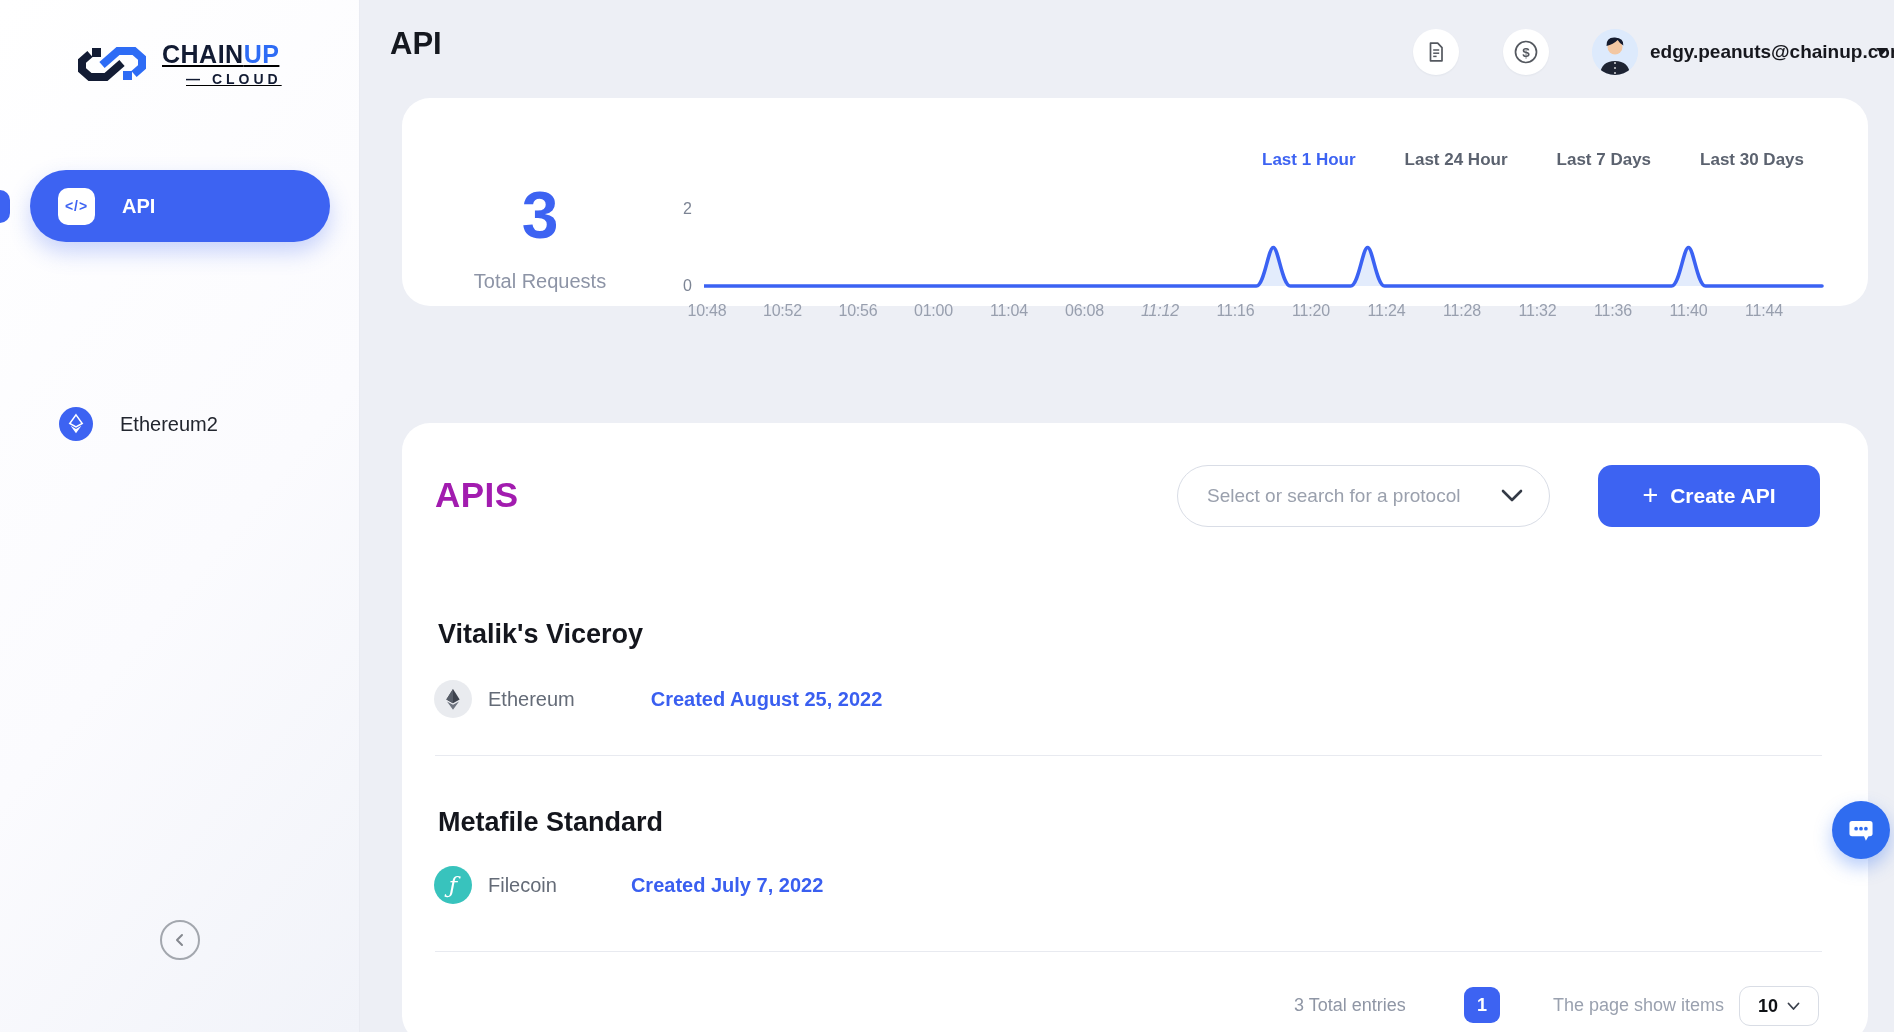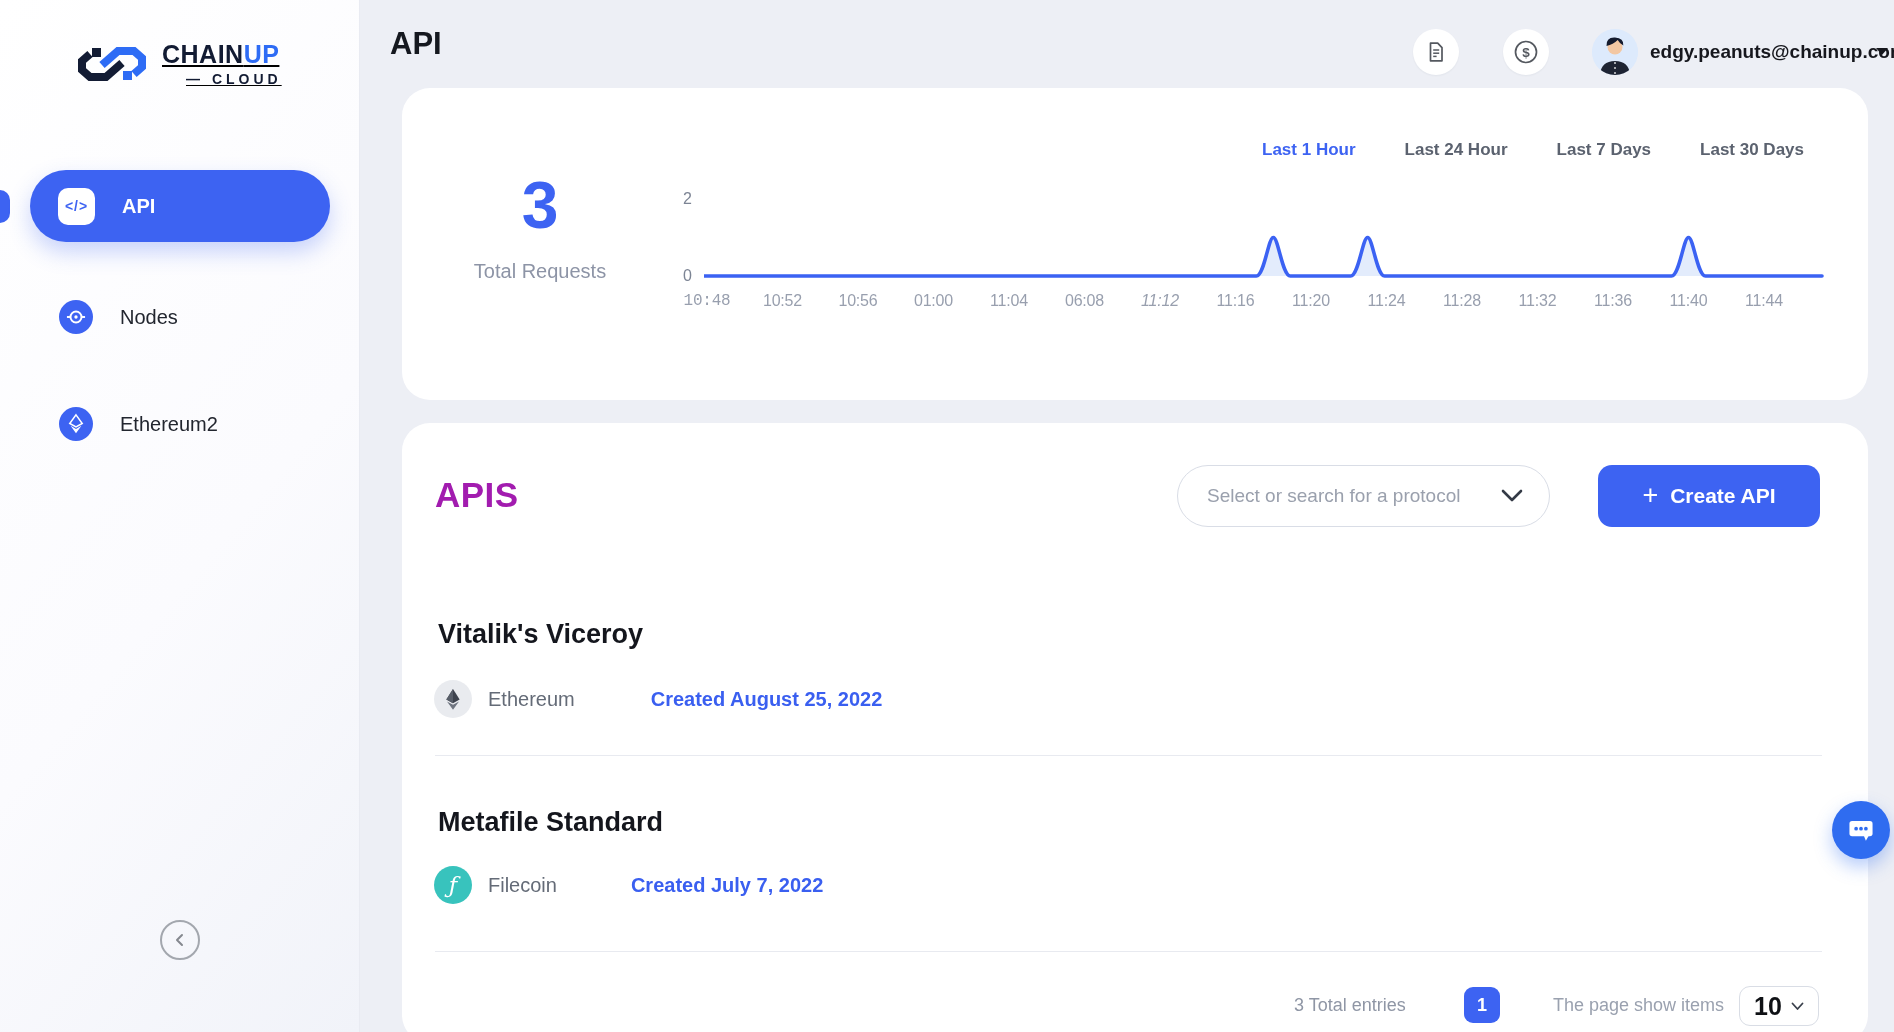--- a/index.html
+++ b/index.html
@@ -44,21 +44,21 @@
   .hdr-doc { left:1413px; } .hdr-billing { left:1503px; }
   .avatar { position:absolute; left:1592px; top:29px; width:46px; height:46px; border-radius:50%;
             background:#ddeafc; overflow:hidden; cursor:pointer; }
   .account-email { position:absolute; left:1650px; top:41px; font-size:19px; font-weight:600; color:#16171d; cursor:pointer; }
   .email-caret { position:absolute; left:1876px; top:48px; width:0; height:0;
                  border-left:6px solid transparent; border-right:6px solid transparent;
                  border-top:7px solid #16171d; cursor:pointer; }
 
   
   .card { position:absolute; left:402px; background:#ffffff; border-radius:28px; }
-  .card-chart { top:88px; width:1466px; height:312px; }
+  .card-chart { top:98px; width:1466px; height:208px; }
   .tabs { position:absolute; top:52px; right:64px; display:flex; gap:49px; }
   .tab { font-size:17px; font-weight:600; color:#5b626f; cursor:pointer; white-space:nowrap; }
   .tab.active { color:#3d63f2; }
   .stat { position:absolute; left:36px; top:84px; width:204px; text-align:center; }
   .stat-value { font-size:66px; font-weight:800; color:#3d63f2; line-height:1; }
   .stat-label { margin-top:22px; font-size:20px; color:#8d94a6; }
   .y-tick { position:absolute; width:50px; text-align:right; font-size:16px; color:#7c8494; }
   .y-tick-top { left:240px; top:102px; }
   .y-tick-bottom { left:240px; top:179px; }
   .chart-svg { position:absolute; left:302px; top:124px; width:1120px; height:76px; }
@@ -88,21 +88,21 @@
   .row2 .created-link { margin-left:74px; }
   .divider { position:absolute; left:33px; width:1387px; height:1px; background:#e8eaf0; }
 
   .entries-total { position:absolute; left:892px; top:572px; font-size:18px; color:#8f96a5; }
   .page-badge { position:absolute; left:1062px; top:564px; width:36px; height:36px; border-radius:9px; background:#3d63f2;
                 color:#fff; font-size:18px; font-weight:700; display:flex; align-items:center; justify-content:center; cursor:pointer; }
   .page-size-label { position:absolute; left:1151px; top:572px; font-size:18px; color:#9aa1af; }
   .page-size-select { position:absolute; left:1337px; top:563px; width:80px; height:40px; border:1.5px solid #d9dde5;
                       border-radius:11px; background:#fff; display:flex; align-items:center; justify-content:center;
                       gap:9px; cursor:pointer; }
-  .page-size-select .val { font-size:25px; font-weight:700; color:#0f1115; }
+  .page-size-select .val { font-size:18px; font-weight:700; color:#0f1115; }
 
   
   .chat-fab { position:absolute; left:1832px; top:801px; width:58px; height:58px; border-radius:50%;
               background:#2f6cf0; display:flex; align-items:center; justify-content:center; cursor:pointer;
               box-shadow:0 8px 18px rgba(47,108,240,.35); }
 </style>
 </head>
 <body>
 
 <div class="page">
@@ -121,30 +121,20 @@
       </div>
     </div>
 
     <div class="nav-indicator"></div>
 
     <div class="nav-item active">
       <span class="nav-api-iconbox">&lt;/&gt;</span>
       <span class="nav-label">API</span>
     </div>
 
-    <div class="nav-item nav-nodes">
-      <span class="nav-circle">
-        <svg width="22" height="22" viewBox="0 0 34 34">
-          <line x1="3" y1="17" x2="31" y2="17" stroke="#fff" stroke-width="3"></line>
-          <circle cx="17" cy="17" r="8.5" fill="#3d63f2" stroke="#fff" stroke-width="3"></circle>
-          <circle cx="17" cy="17" r="2.6" fill="#fff"></circle>
-        </svg>
-      </span>
-      <span class="nav-label">Nodes</span>
-    </div>
 
     <div class="nav-item nav-eth2">
       <span class="nav-circle">
         <svg width="20" height="22" viewBox="0 0 24 26">
           <path d="M12 2 L19.5 12.4 L12 16.6 L4.5 12.4 Z" fill="none" stroke="#fff" stroke-width="1.8"></path>
           <path d="M5.5 15.2 L12 24 L18.5 15.2 L12 18.9 Z" fill="#fff"></path>
         </svg>
       </span>
       <span class="nav-label">Ethereum2</span>
     </div>
@@ -202,21 +192,21 @@
     <span class="y-tick y-tick-top">2</span>
     <span class="y-tick y-tick-bottom">0</span>
 
     <svg class="chart-svg" viewBox="0 0 1120 76">
         <path d="M552.3 64 C560.3 64 564.3 25.5 569.3 25.5 C574.3 25.5 578.3 64 586.3 64 Z" fill="#e3ecfc"></path>
         <path d="M646.6 64 C654.6 64 658.6 25.5 663.6 25.5 C668.6 25.5 672.6 64 680.6 64 Z" fill="#e3ecfc"></path>
         <path d="M967.5 64 C975.5 64 979.5 25.5 984.5 25.5 C989.5 25.5 993.5 64 1001.5 64 Z" fill="#e3ecfc"></path>
         <path d="M0 64 L552.3 64 C560.3 64 564.3 25.5 569.3 25.5 C574.3 25.5 578.3 64 586.3 64 L646.6 64 C654.6 64 658.6 25.5 663.6 25.5 C668.6 25.5 672.6 64 680.6 64 L967.5 64 C975.5 64 979.5 25.5 984.5 25.5 C989.5 25.5 993.5 64 1001.5 64 L1118 64" fill="none" stroke="#3b62f3" stroke-width="3.6" stroke-linecap="round"></path>
       </svg>
     <div class="chart-x-axis">
-        <span class="tick" style="left: -27px; font-family: Liberation Mono, monospace;">10:48</span>
+        <span class="tick" style="left: -27px;">10:48</span>
         <span class="tick" style="left: 48.5px;">10:52</span>
         <span class="tick" style="left: 124px;">10:56</span>
         <span class="tick" style="left: 199.5px;">01:00</span>
         <span class="tick" style="left: 275px;">11:04</span>
         <span class="tick" style="left: 350.5px;">06:08</span>
         <span class="tick" style="left: 426px; font-style: italic;">11:12</span>
         <span class="tick" style="left: 501.5px;">11:16</span>
         <span class="tick" style="left: 577px;">11:20</span>
         <span class="tick" style="left: 652.5px;">11:24</span>
         <span class="tick" style="left: 728px;">11:28</span>

